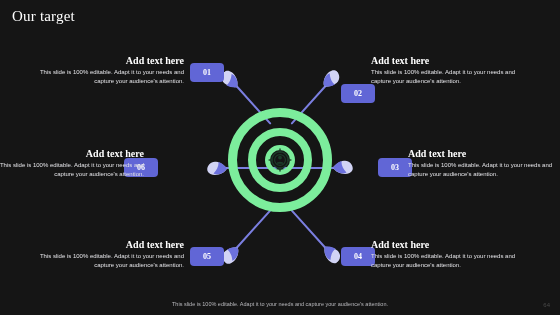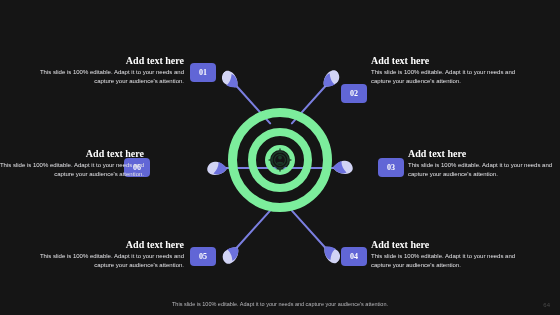--- a/index.html
+++ b/index.html
@@ -26,21 +26,21 @@
     margin-bottom:2px;line-height:1.1;
   }
   .block .bd{
     font-size:6px;color:#e2e2e6;line-height:1.42;
   }
   .block.right-align{text-align:right;}
   .block.left-align{text-align:left;}
 
   
   .badge{
-    position:absolute;width:26px;height:19px;border-radius:4px;
+    position:absolute;width:34px;height:19px;border-radius:4px;
     background:#6166d6;
     display:flex;align-items:center;justify-content:center;
     font-family:"Liberation Serif", serif;
     font-size:8px;color:#ffffff;font-weight:bold;
   }
 
   
   .target{
     position:absolute;left:228px;top:108px;width:104px;height:104px;
   }
@@ -72,20 +72,21 @@
   .pagenum{
     position:absolute;right:10px;bottom:7px;
     font-size:6px;color:#4a4a4a;
   }
 </style>
 </head>
 <body>
 
 <div class="slide">
 
+  <div class="page-title">Our target</div>
 
   <div class="dart" style="left:232px;top:73px;width:62px;height:16px;transform:rotate(48deg);">
     <div class="shaft" style="width:58px;"></div>
     <div class="fletch" style="left:-12px;">
       <svg width="20" height="15" viewBox="0 0 20 15">
         <path d="M20 7.5 C16 0 3 -1 0.5 5 C-0.8 9 3 15 9 14.2 C14 13.6 18 10 20 7.5 Z" fill="#d2d4f5"></path>
         <path d="M20 7.5 C17 2 10 0.5 6.5 2.6 C10 6 12 11 11.4 14 C15 13 18.4 9.8 20 7.5 Z" fill="#6c71dd"></path>
       </svg>
     </div>
   </div>

